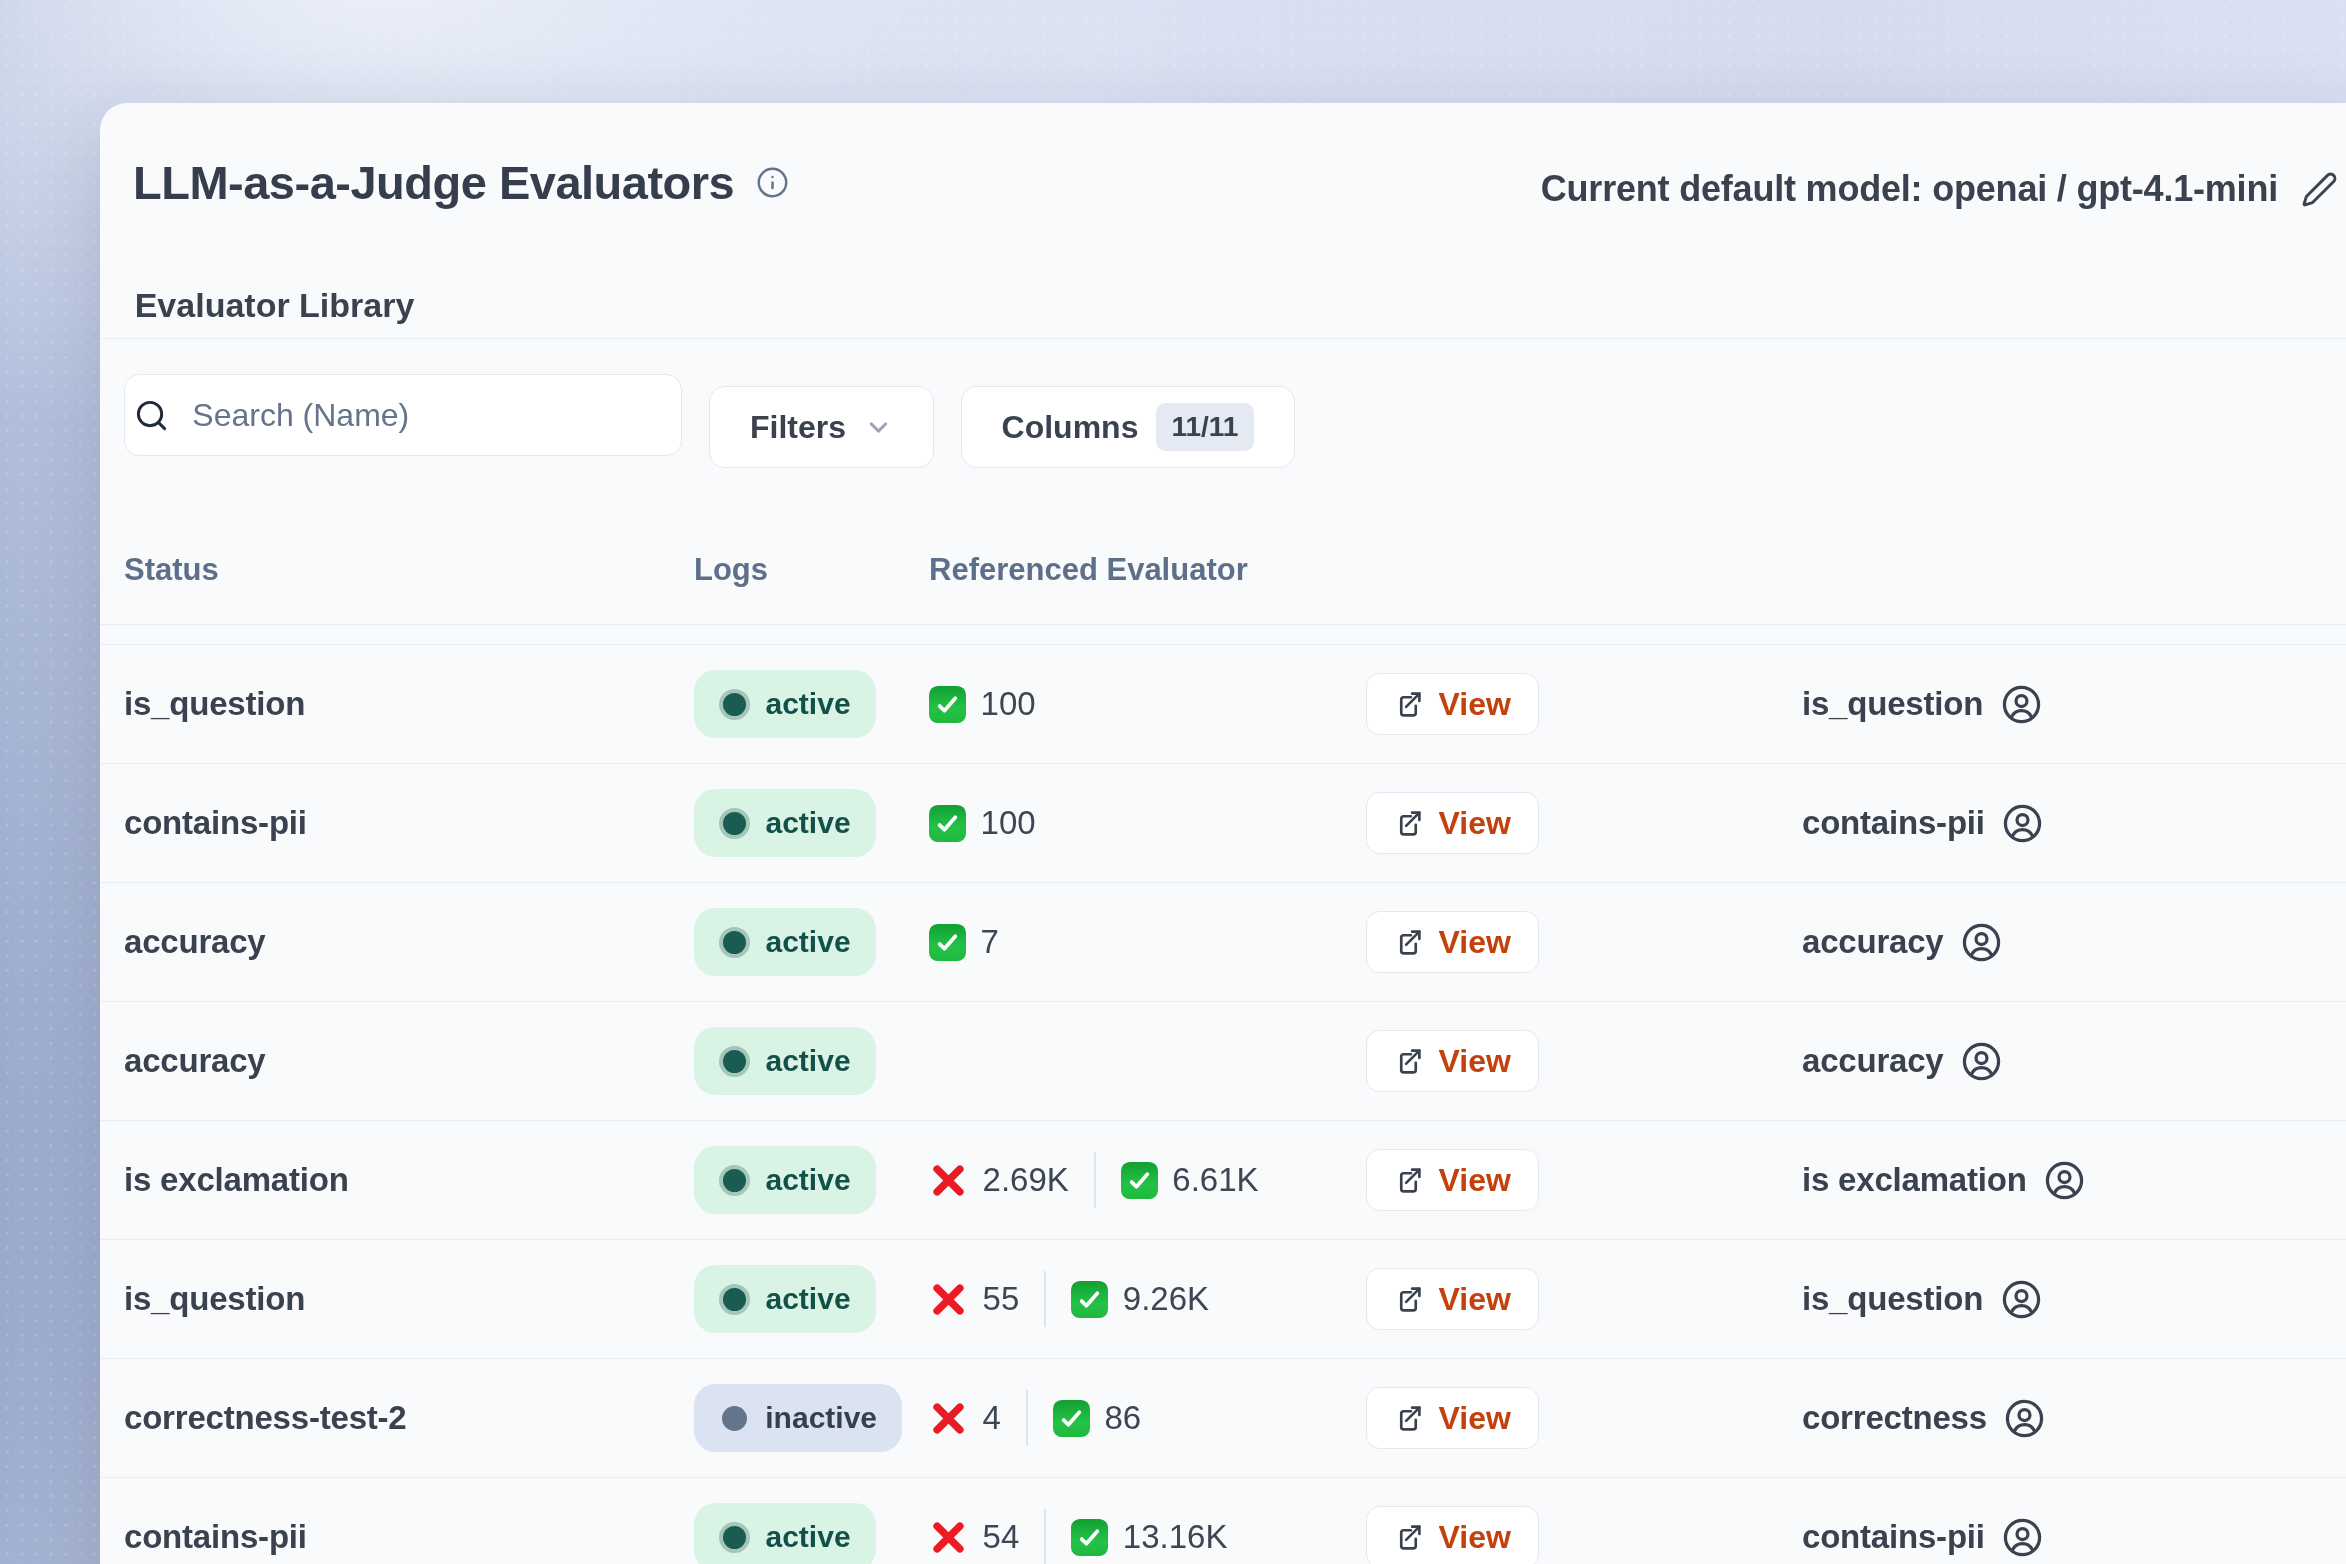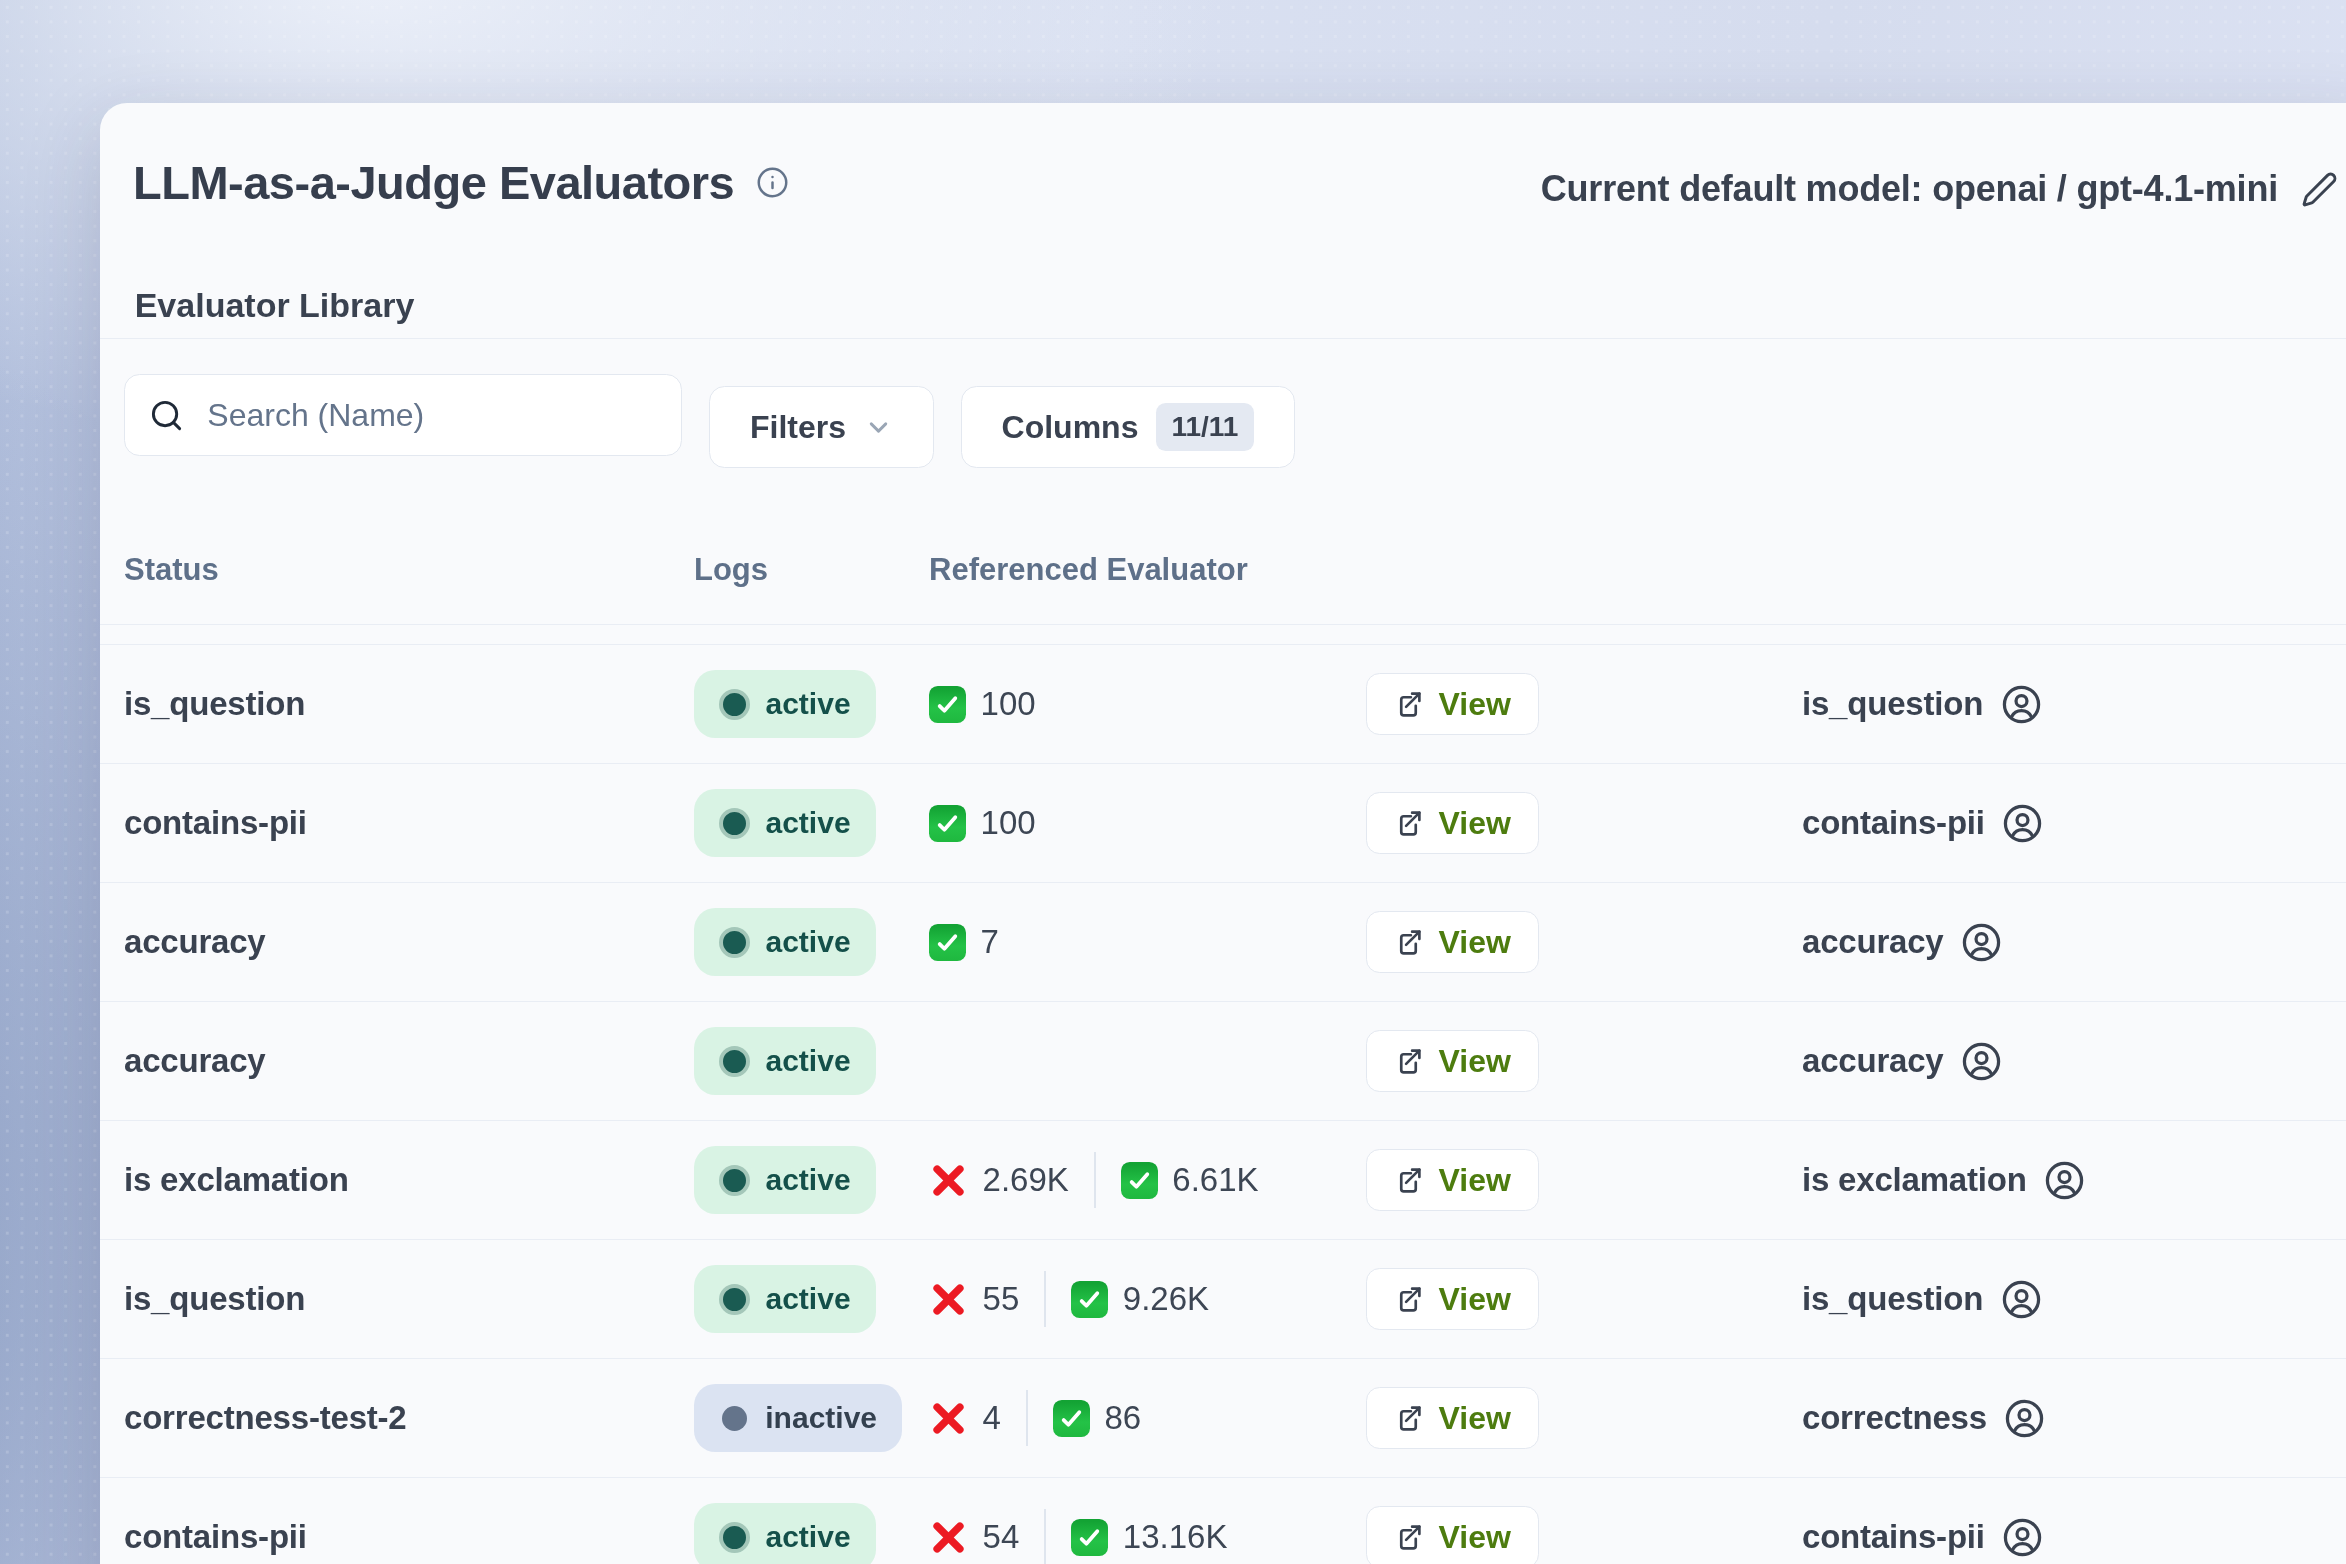--- a/index.html
+++ b/index.html
@@ -30,21 +30,21 @@
   .model-label{font-size:36px;font-weight:600;color:#3a4250;letter-spacing:-0.2px;}
   .icon{display:inline-flex;align-items:center;justify-content:center;}
   .icon svg{display:block;}
   
   .tabs-wrap{position:relative;display:flex;align-items:flex-end;margin-top:62px;padding-left:9.7px;border-bottom:1.9px solid #e9edf4;}
   .tab{position:relative;height:66px;display:flex;align-items:center;padding:0 25px;font-size:34px;font-weight:600;color:#3a4250;cursor:pointer;}
   .tab.active{background:#eff2f7;}
   .tab.active::after{content:"";position:absolute;left:0;right:0;bottom:-1.9px;height:8.7px;background:var(--accent,#4f46e5);}
   
   .toolbar{display:flex;align-items:center;gap:27px;margin:23px 24px 0 24px;}
-  .search-box{display:flex;align-items:center;gap:21.3px;width:558px;height:82px;background:#fff;border:1.9px solid #e3e8f0;border-radius:15.5px;padding:0 24px;box-sizing:border-box;}
+  .search-box{display:flex;align-items:center;gap:21.3px;width:558px;height:82px;background:#fff;border:1.9px solid #e3e8f0;border-radius:15.5px;padding:0 9px;box-sizing:border-box;}
   .search-box input{border:none;outline:none;flex:1;font-size:32px;color:#334155;background:transparent;font-family:inherit;}
   .search-box input::placeholder{color:#64748b;}
   .btn{display:flex;align-items:center;justify-content:center;gap:17.5px;height:82px;background:#fff;border:1.9px solid #e3e8f0;border-radius:15.5px;padding:0 40px;font-size:32px;font-weight:600;color:#3a4250;cursor:pointer;box-sizing:border-box;margin-top:24px;}
   .count-badge{background:#e4e9f2;border-radius:9.7px;padding:7.8px 15.5px;font-size:28px;font-weight:600;color:#3a4250;}
   
   .thead{display:grid;grid-template-columns:570px 235px 437px 436px 1fr;align-items:center;height:109px;margin-top:47px;padding-left:24px;border-bottom:1.9px solid #e9edf4;}
   .th{font-size:31px;font-weight:600;color:#5e7089;}
   .row-sliver{height:19.4px;border-bottom:1.9px solid #e9edf4;}
   .trow{display:grid;grid-template-columns:570px 235px 437px 436px 1fr;align-items:center;height:118px;padding-left:24px;border-bottom:1.9px solid #e9edf4;cursor:pointer;}
   .cell-name{font-size:33px;font-weight:700;color:#3a4250;letter-spacing:-0.2px;}
@@ -55,21 +55,21 @@
   .dot{width:31px;height:31px;border-radius:50%;box-sizing:border-box;}
   .badge.active .dot{background:var(--active-dot,#1a5b52);border:4.9px solid var(--active-dot-ring,#a4c7b9);}
   .badge.inactive .dot{background:var(--inactive-dot,#64748b);border:none;width:25px;height:25px;margin:0 2.9px;}
   
   .cell-result{display:flex;align-items:center;}
   .res-group{display:flex;align-items:center;gap:14.6px;}
   .res-num{font-size:33px;font-weight:500;color:#3d4654;}
   .pass-ic{width:37px;height:37px;border-radius:8.7px;background:linear-gradient(180deg,#13a334 6%,#24c247 60%,#1fb83f);display:flex;align-items:center;justify-content:center;}
   .result-divider{width:1.9px;height:56px;background:#dfe5ee;margin:0 25px;}
   
-  .view-btn{display:inline-flex;align-items:center;gap:15.5px;height:62px;padding:0 27px;background:#fff;border:1.9px solid #e3e8f0;border-radius:13.6px;font-size:32px;font-weight:600;color:#4d7c0f;cursor:pointer;width:fit-content;}
+  .view-btn{display:inline-flex;align-items:center;gap:15.5px;height:62px;padding:0 27px;background:#fff;border:1.9px solid #e3e8f0;border-radius:13.6px;font-size:32px;font-weight:600;color:#c2410c;cursor:pointer;width:fit-content;}
   
   .cell-eval{display:flex;align-items:center;gap:17.5px;}
   .eval-name{font-size:33px;font-weight:700;color:#3a4250;letter-spacing:-0.2px;}
 </style>
 </head>
 <body>
 
 <div id="screen">
   <div class="card">
 

